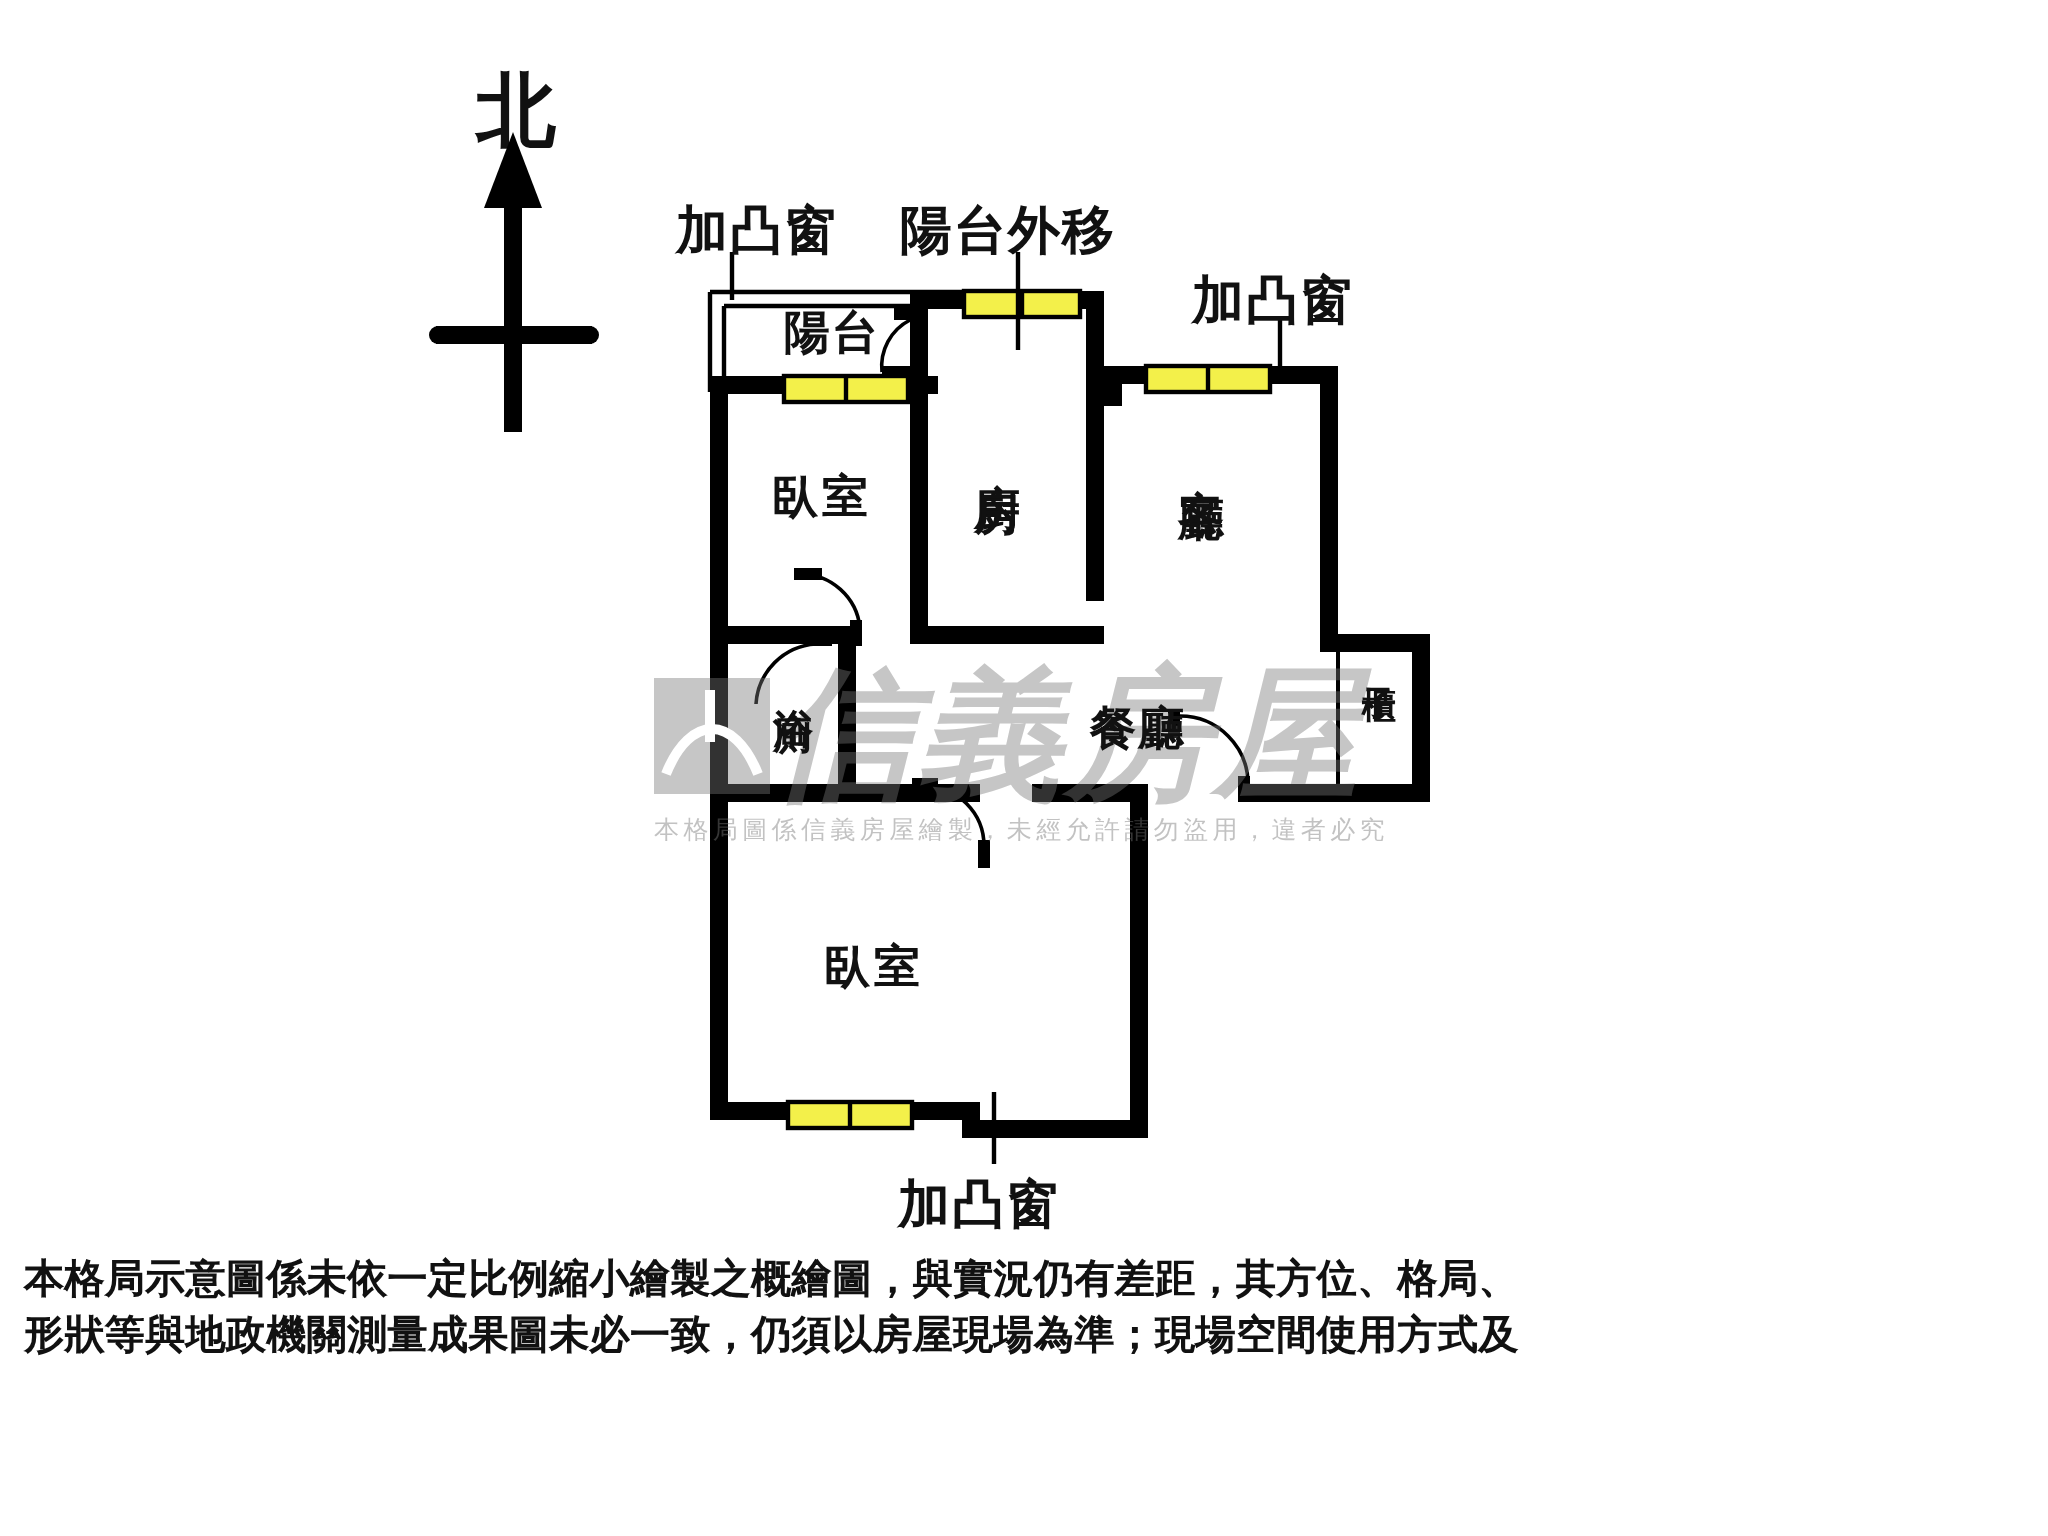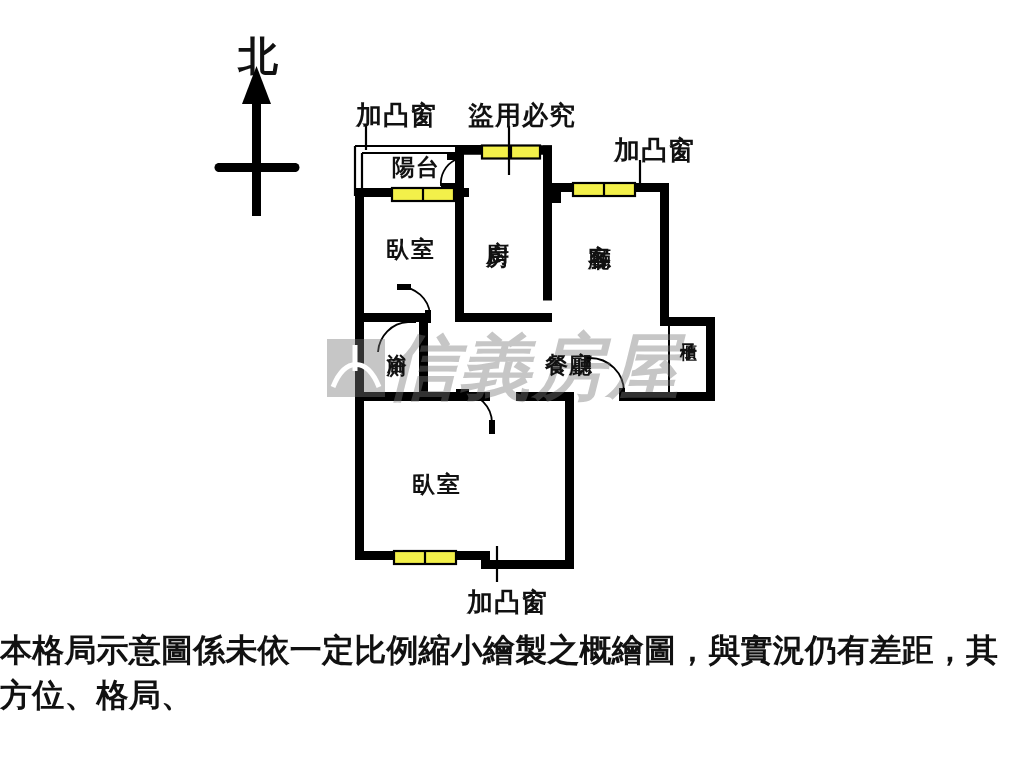--- a/index.html
+++ b/index.html
@@ -47,21 +47,20 @@
   }
   
   .annot {
     position: absolute;
     font-family: "DejaVu Serif", "Liberation Serif", serif;
     font-size: 26px;
     font-weight: 700;
     color: #111;
     white-space: nowrap;
     letter-spacing: 1px;
-    margin-left: 18px;
   }
   
   .room-label {
     position: absolute;
     font-family: "DejaVu Serif", "Liberation Serif", serif;
     color: #111;
     font-weight: 700;
     white-space: nowrap;
     text-align: center;
     line-height: 1.02;
@@ -113,25 +112,25 @@
     font-family: "DejaVu Sans", "Liberation Sans", sans-serif;
     font-size: 12.5px;
     color: rgba(120,120,120,0.45);
     letter-spacing: 2.2px;
     white-space: nowrap;
   }
 
   
   #disclaimer {
     position: absolute;
-    left: 0;
+    left: 12px;
     top: 628px;
     width: 1008px;
-    font-family: Liberation Sans, sans-serif;
-    font-size: 32px;
+    font-family: Liberation Mono, monospace;
+    font-size: 20px;
     font-weight: 700;
     color: #111;
     line-height: 1.42;
     letter-spacing: 0.2px;
   }
   #disclaimer p { margin: 0; }
 </style>
 </head>
 <body>
 
@@ -271,34 +270,36 @@
     </g>
   </svg>
 
   <div id="watermark-block">
     <svg id="watermark-logo" viewBox="0 0 62 62">
       <rect x="2" y="2" width="58" height="58" fill="currentColor"></rect>
       <path d="M 8 50 C 20 20, 42 20, 54 50" fill="none" stroke="#ffffff" stroke-width="5"></path>
       <path d="M 30 8 L 30 34" stroke="#ffffff" stroke-width="5"></path>
     </svg>
     <div id="watermark-text">信義房屋</div>
+    <div id="watermark-sub">本格局圖係信義房屋繪製，未經允許請勿盜用，違者必究</div>
   </div>
 
   <div class="layer" id="text-layer">
       <div class="annot" style="left: 338px; top: 98px;">加凸窗</div>
-      <div class="annot" style="left: 450px; top: 98px;">盜用必究</div>
+      <div class="annot" style="left: 450px; top: 98px;">陽台外移</div>
       <div class="annot" style="left: 596px; top: 133px;">加凸窗</div>
       <div class="annot" style="left: 449px; top: 585px;">加凸窗</div>
       <div class="room-label rl-mid" style="left: 392px; top: 155px;">陽台</div>
       <div class="room-label rl-big" style="left: 386px; top: 237px;">臥室</div>
       <div class="room-label rl-big vert" style="left: 487px; top: 222px;">廚房</div>
       <div class="room-label rl-big vert" style="left: 589px; top: 225px;">客廳</div>
       <div class="room-label rl-small vert" style="left: 387px; top: 338px;">浴廁</div>
       <div class="room-label rl-mid" style="left: 512px; top: 353px; margin-left: 33px;">餐廳</div>
       <div class="room-label rl-tiny vert" style="left: 680px; top: 330px;">櫃子</div>
       <div class="room-label rl-big" style="left: 412px; top: 472px;">臥室</div>
     </div>
 
   <div id="disclaimer">
     <p>本格局示意圖係未依一定比例縮小繪製之概繪圖，與實況仍有差距，其方位、格局、</p>
+    <p>形狀等與地政機關測量成果圖未必一致，仍須以房屋現場為準；現場空間使用方式及</p>
   </div>
 
 </div>
 
 </body></html>

